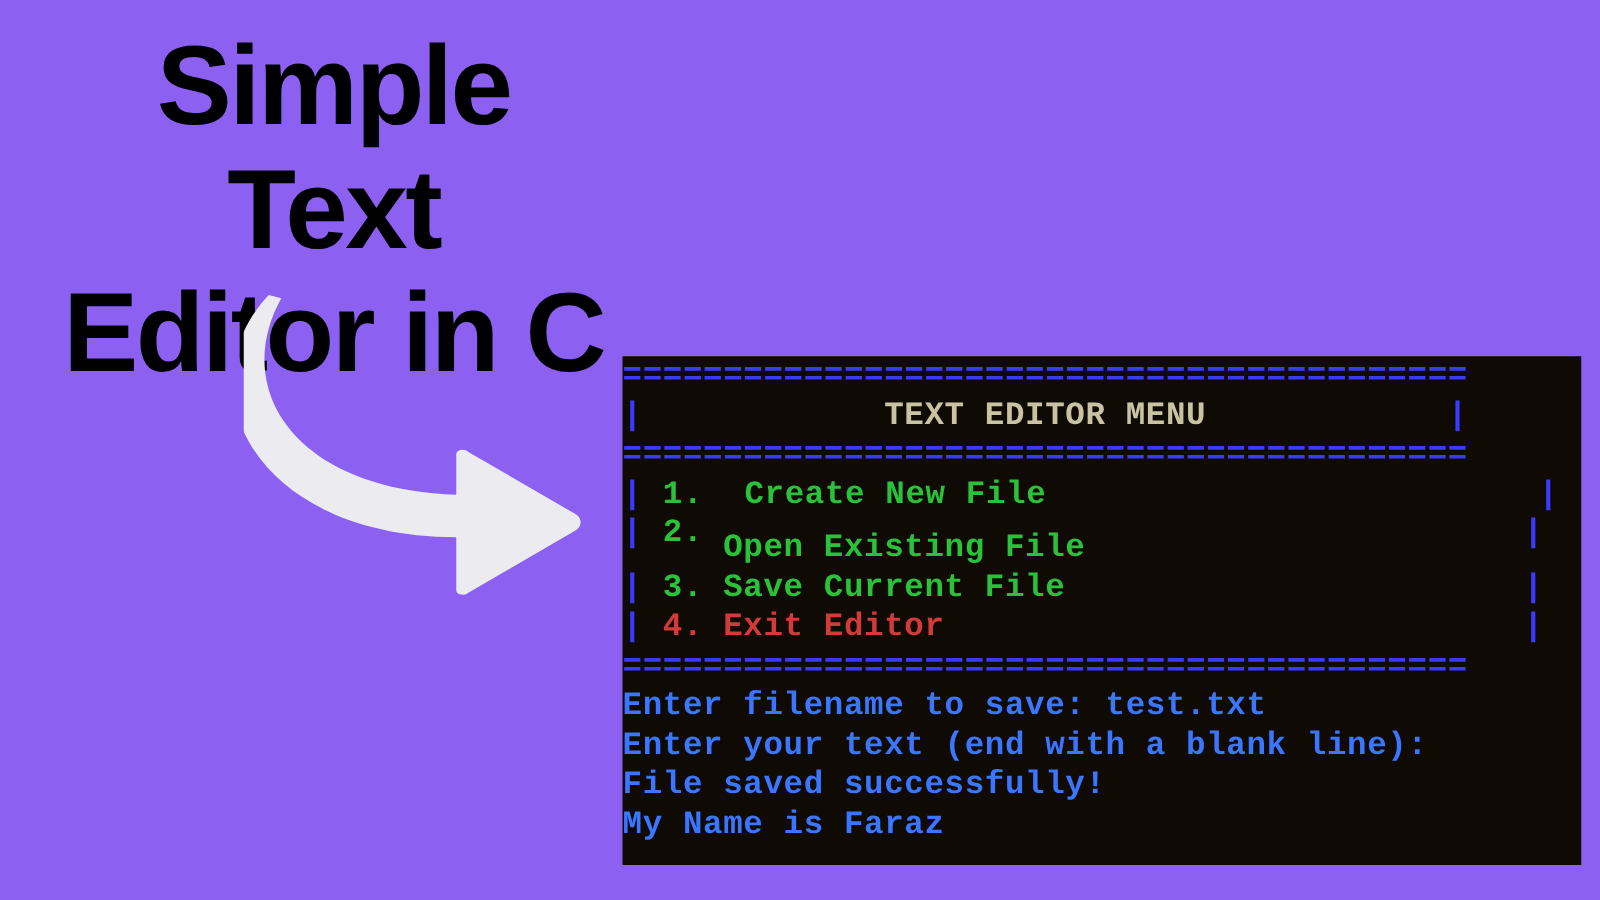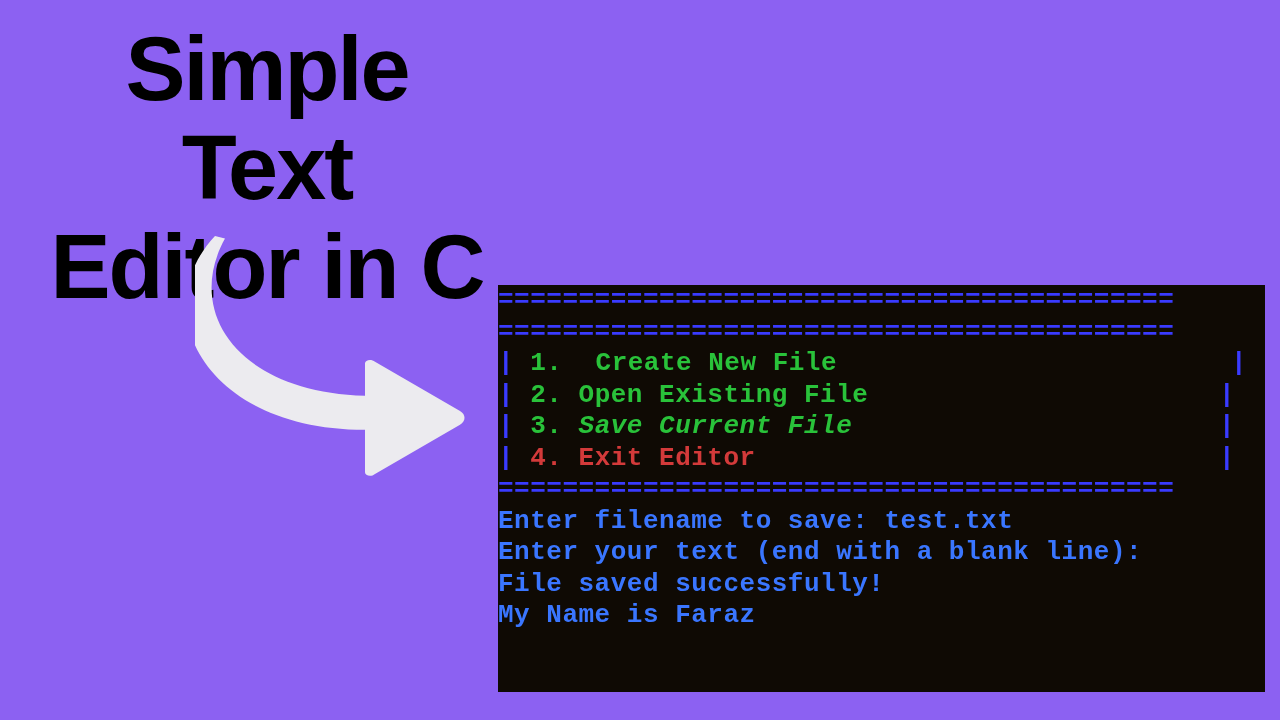--- a/index.html
+++ b/index.html
@@ -73,28 +73,29 @@
            L 180 282
            C 176 286, 170 284, 170 280
            L 170 230
            C 10 230, -50 90, 20 2
            Z" transform="scale(1,0.85) translate(0,5)" fill="#ecebef"></path>
 </svg>
 
 <div class="terminal">
   <div class="term-line ruler">==========================================</div>
 
+  <div class="term-line"><span class="pipe">|</span><span class="menu-title">            </span><span class="menu-title">TEXT EDITOR MENU</span><span class="menu-title">            </span><span class="pipe">|</span></div>
 
   <div class="term-line ruler">==========================================</div>
 
   <div class="term-line" style="display:flex;"><span class="pipe">|</span><span class="option-num"> 1. </span><span class="option" style="flex:1;margin-left:17px;">Create New File</span><span class="pipe" style="margin-right:18px;">|</span></div>
 
-  <div class="term-line" style="display:flex;"><span class="pipe">|</span><span class="option-num"> 2. </span><span class="option" style="flex:1;">Open Existing File</span><span class="pipe" style="margin-right:30px;">|</span></div>
+  <div class="term-line" style="display:flex;"><span class="pipe">|</span><span class="option-num"> 2. </span><span class="option" style="flex:1;margin-top:12px;">Open Existing File</span><span class="pipe" style="margin-right:30px;">|</span></div>
 
-  <div class="term-line" style="display:flex;"><span class="pipe">|</span><span class="option-num"> 3. </span><span class="option" style="flex:1;font-style:italic;">Save Current File</span><span class="pipe" style="margin-right:30px;">|</span></div>
+  <div class="term-line" style="display:flex;"><span class="pipe">|</span><span class="option-num"> 3. </span><span class="option" style="flex:1;">Save Current File</span><span class="pipe" style="margin-right:30px;">|</span></div>
 
   <div class="term-line" style="display:flex;"><span class="pipe">|</span><span class="option-num option-exit"> 4. </span><span class="option-exit" style="flex:1;">Exit Editor</span><span class="pipe" style="margin-right:30px;">|</span></div>
 
   <div class="term-line ruler">==========================================</div>
 
 
   <div class="term-line prompt"><span>Enter filename to save: </span><span>test.txt</span></div>
 
   <div class="term-line prompt">Enter your text (end with a blank line):</div>
 

